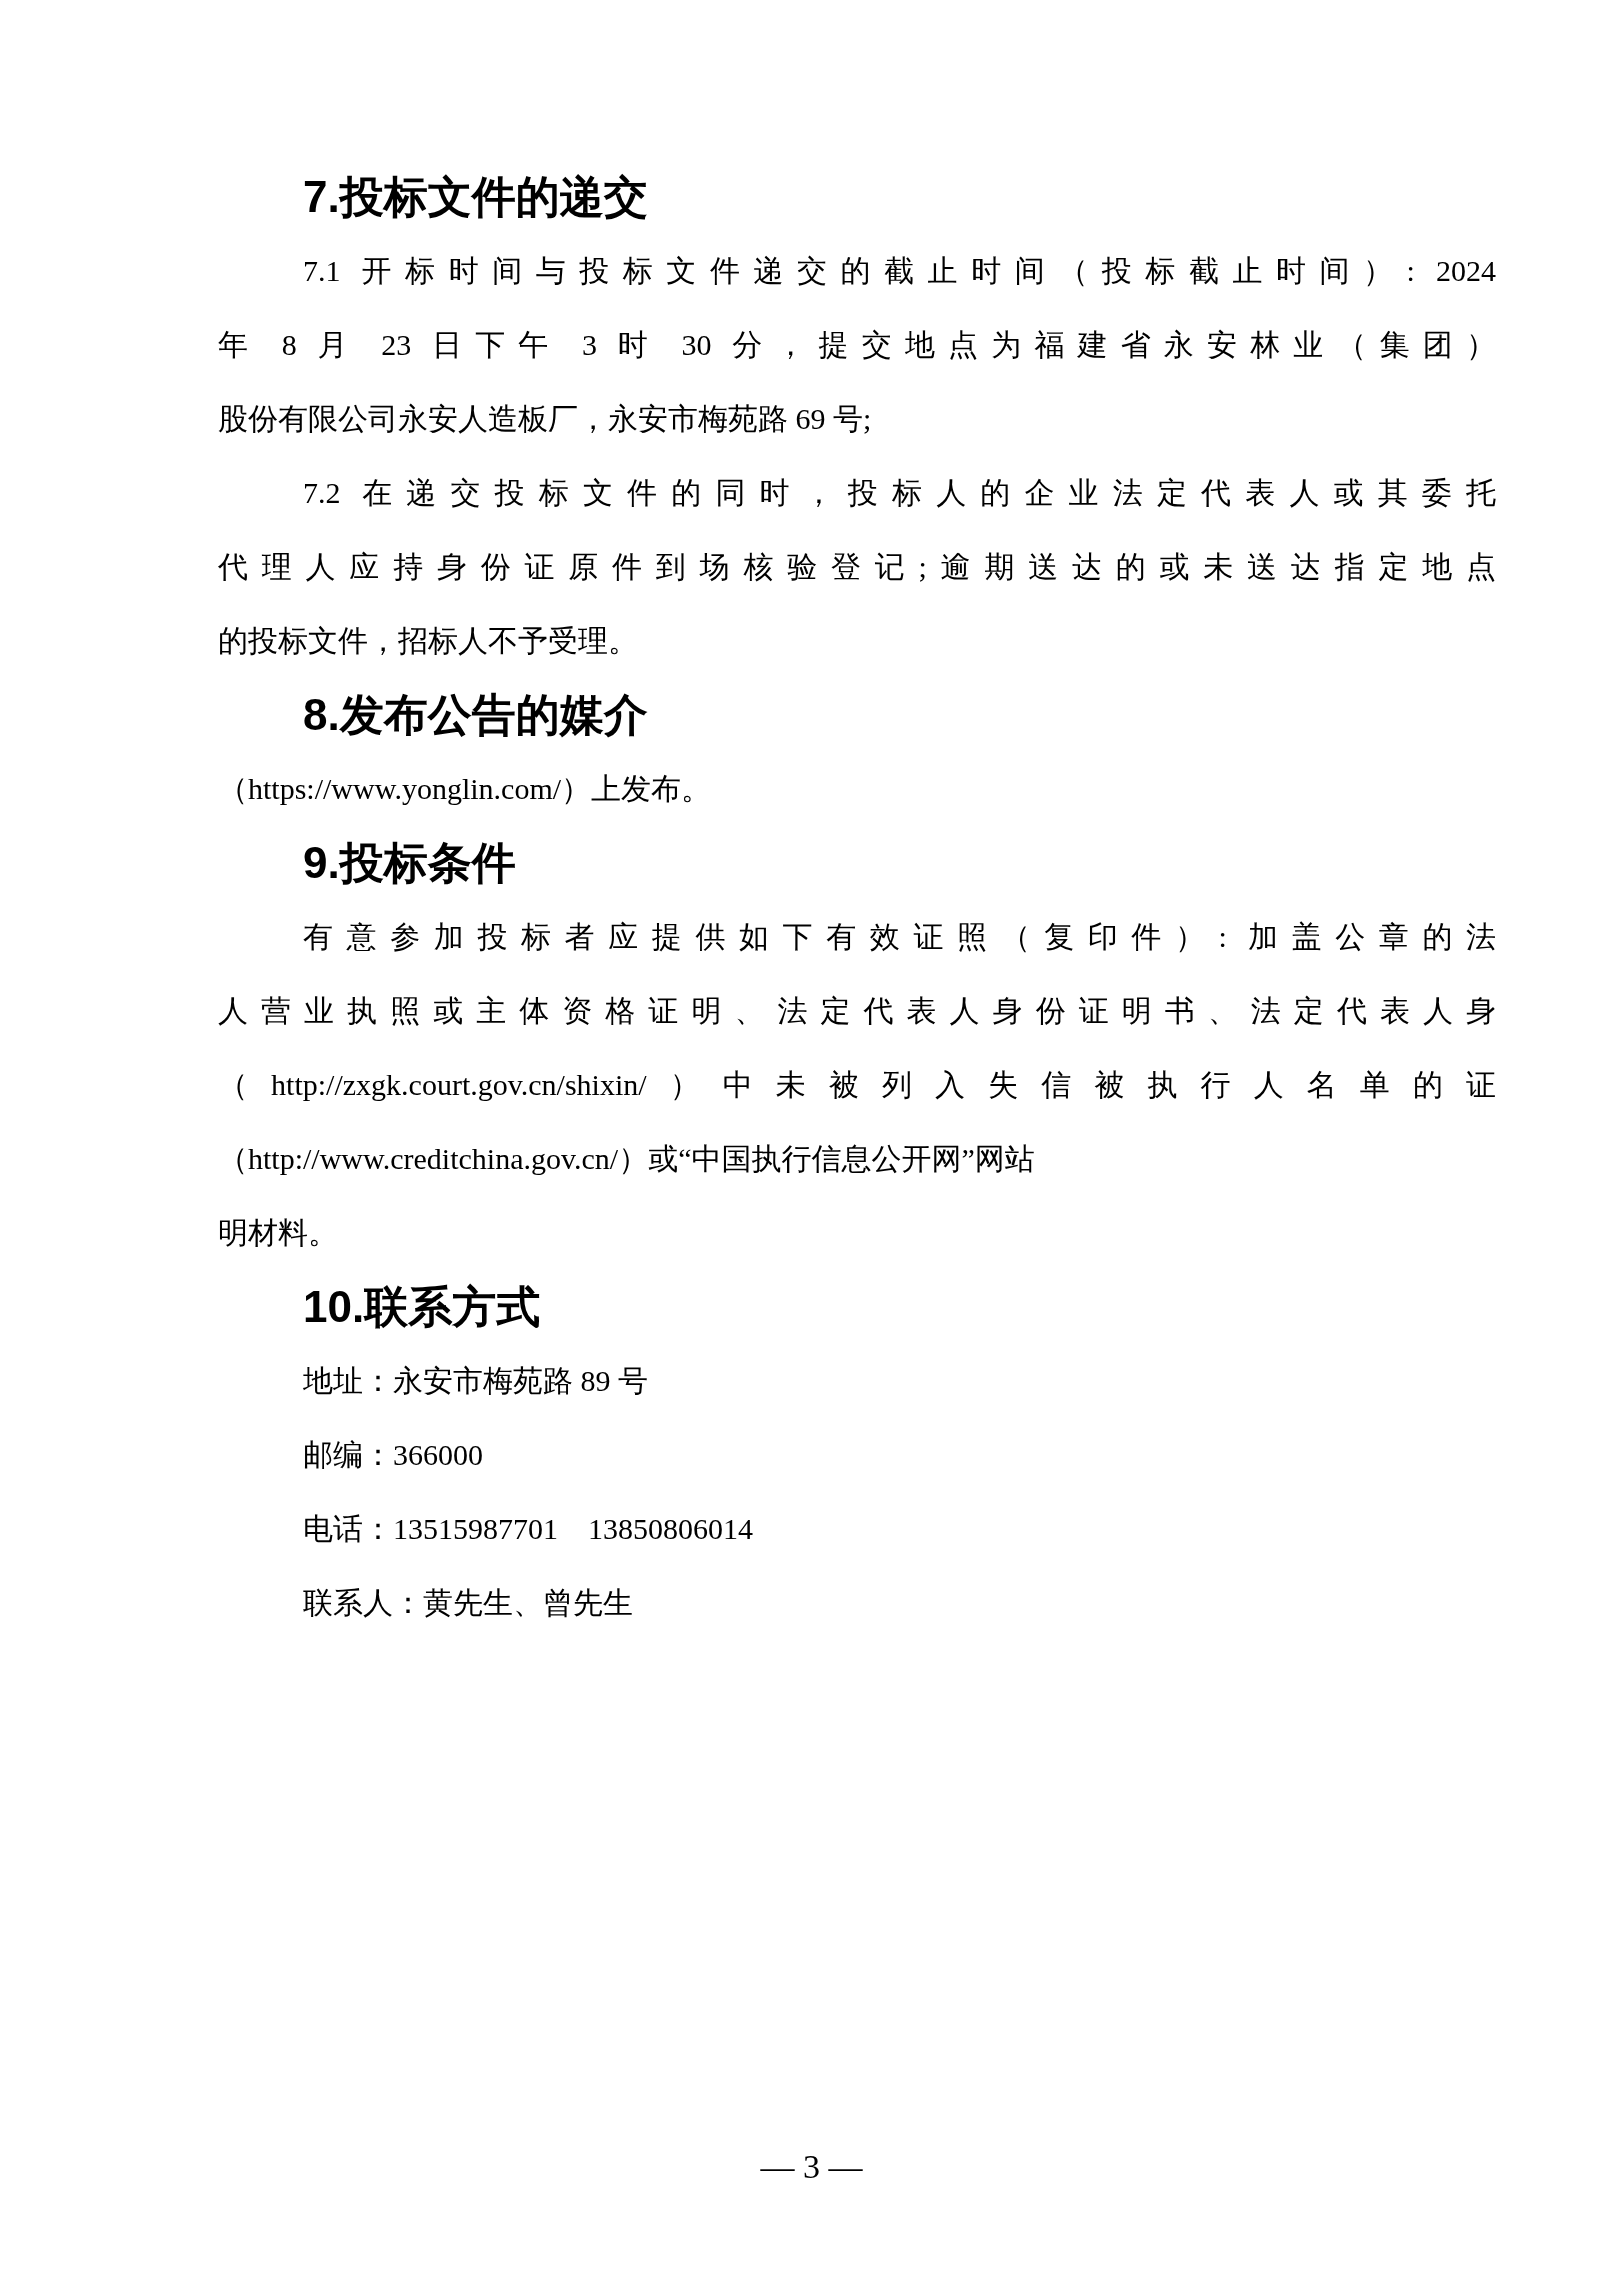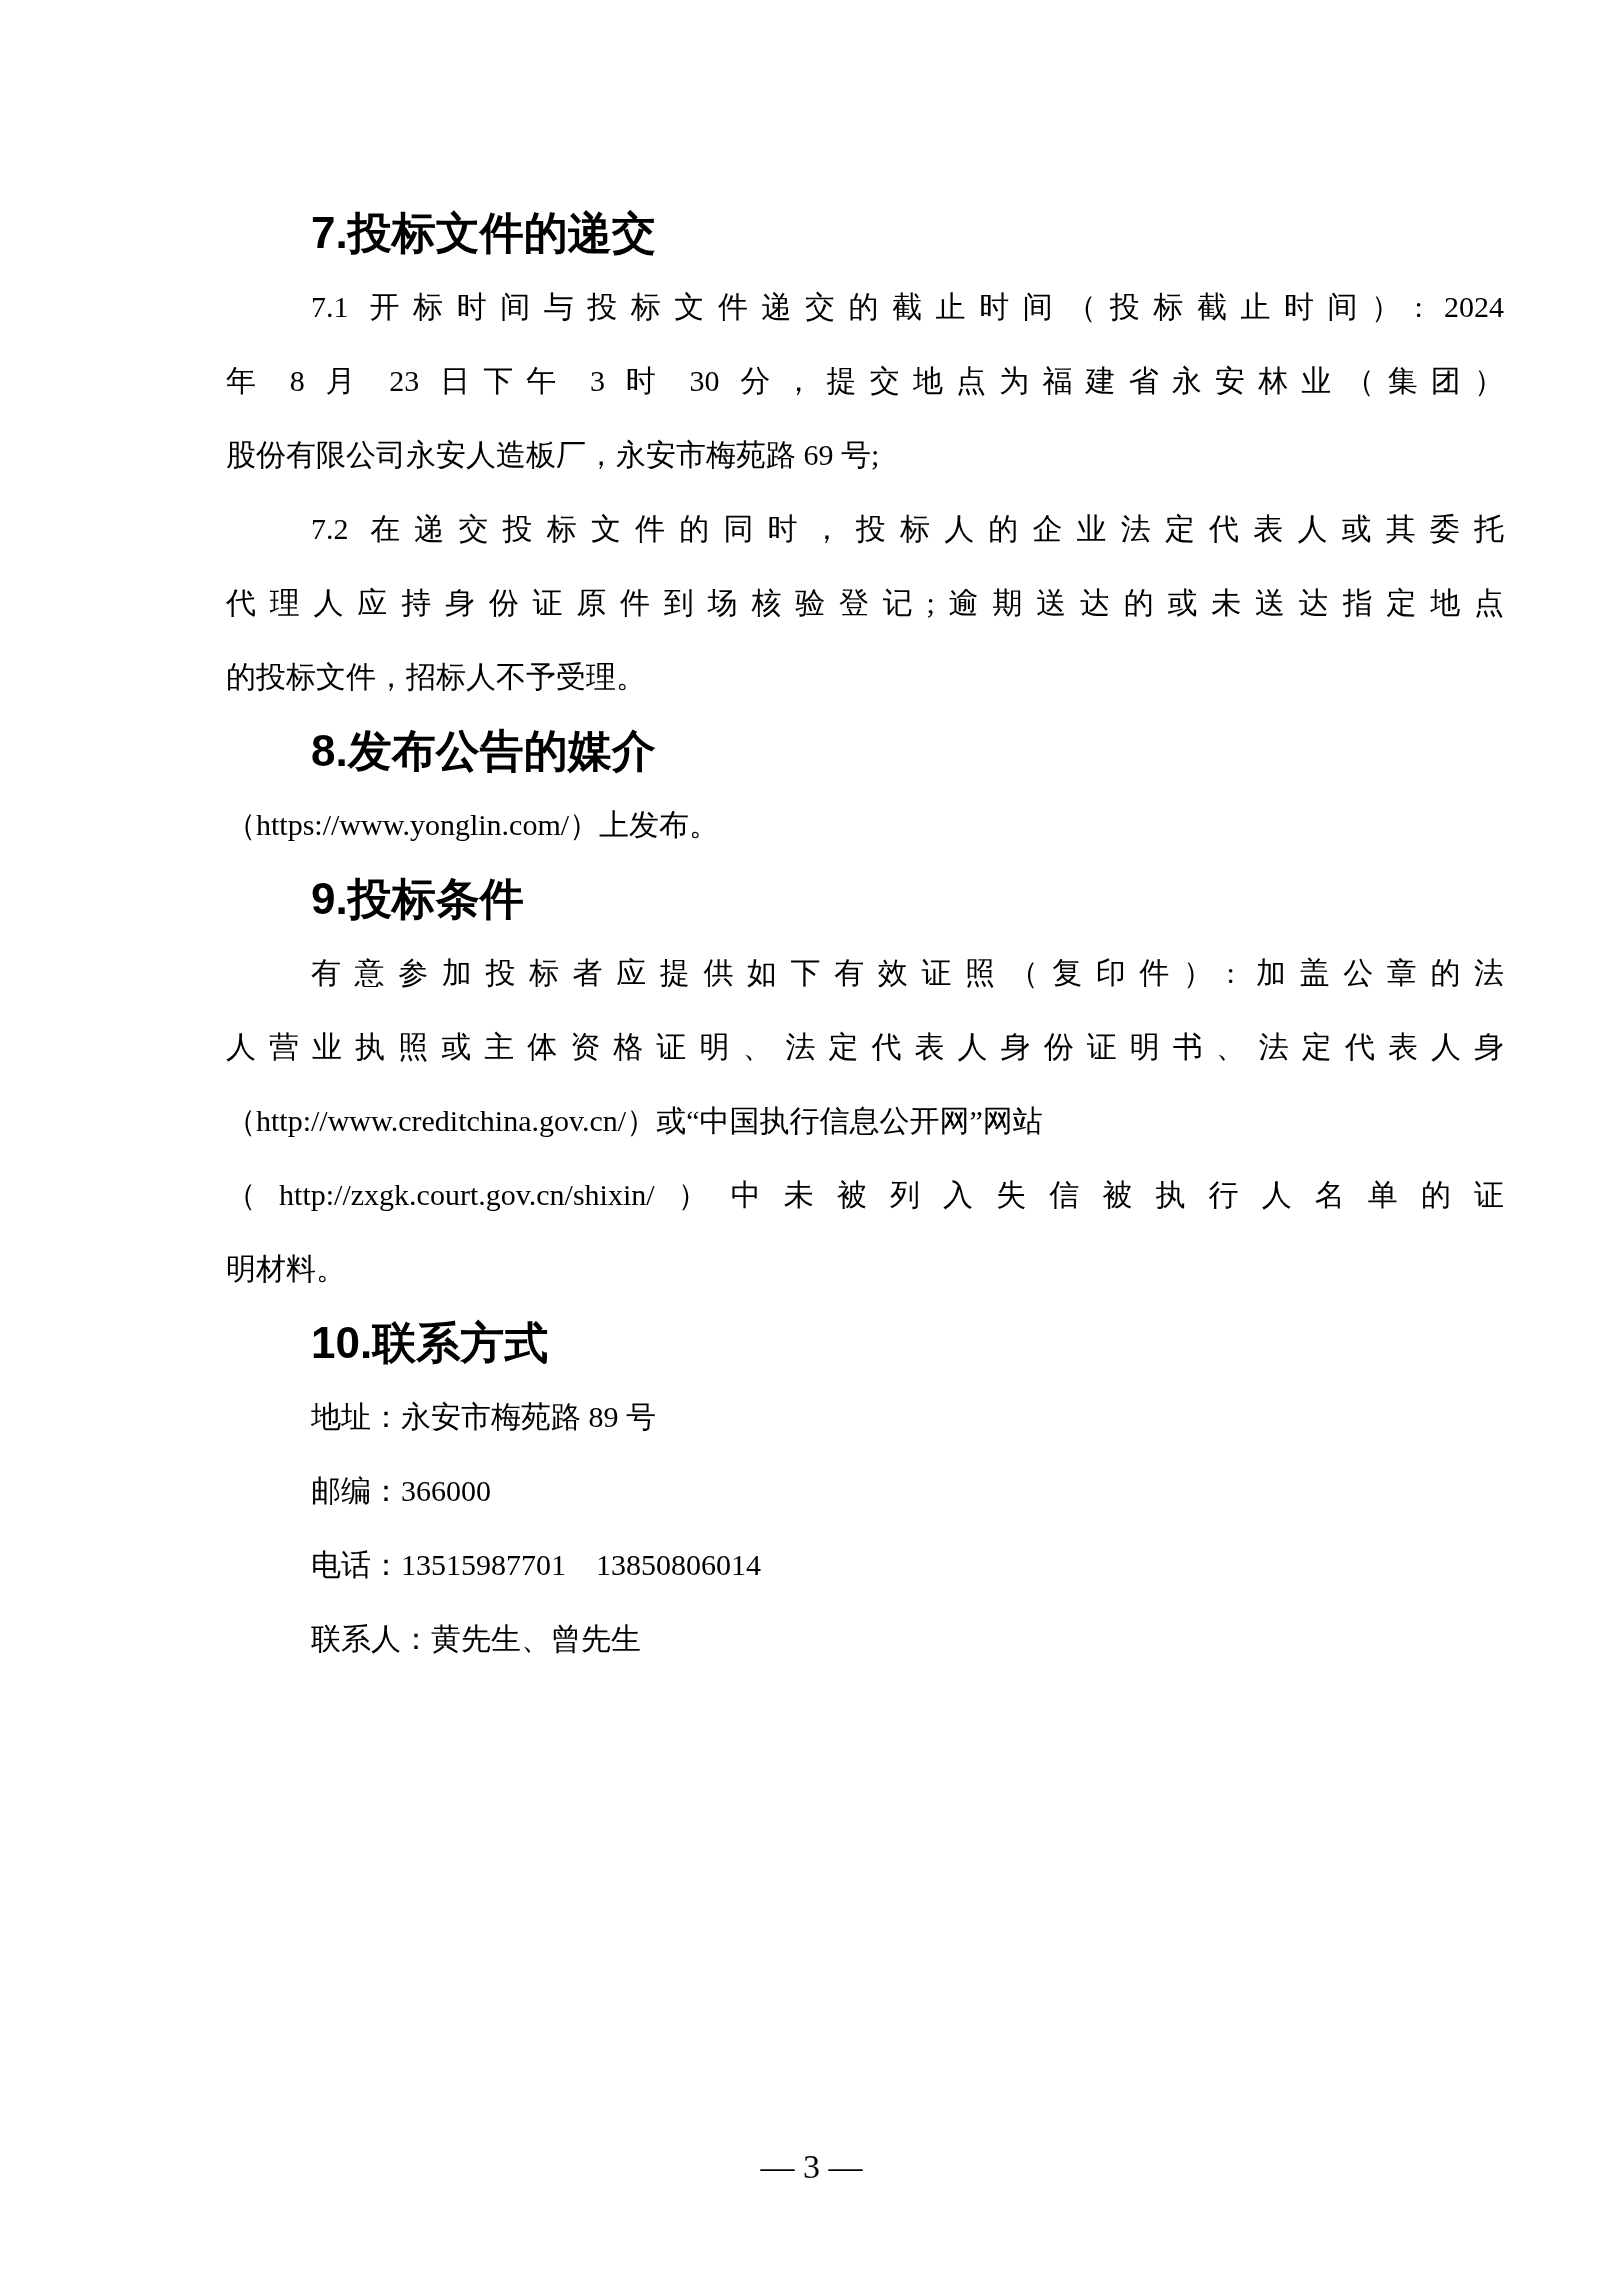--- a/index.html
+++ b/index.html
@@ -12,23 +12,22 @@
     width: 1623px;
     height: 2295px;
     background: #ffffff;
     color: #000000;
     font-family: "Liberation Serif", "DejaVu Serif", serif;
     overflow: hidden;
   }
   .content {
     position: absolute;
     left: 218px;
-    top: 196px;
+    top: 160px;
     width: 1278px;
-    margin-left: 8px;
   }
   .line {
     font-size: 30px;
     line-height: 74px;
     height: 74px;
     overflow: hidden;
     white-space: normal;
     text-align: left;
   }
   .line.fill {
@@ -64,22 +63,22 @@
       <div class="line fill">年 8 月 23 日下午 3 时 30  分，提交地点为福建省永安林业（集团）</div>
       <div class="line">股份有限公司永安人造板厂，永安市梅苑路 69 号;</div>
       <div class="line indent fill">7.2 在递交投标文件的同时，投标人的企业法定代表人或其委托</div>
       <div class="line fill">代理人应持身份证原件到场核验登记;逾期送达的或未送达指定地点</div>
       <div class="line">的投标文件，招标人不予受理。</div>
       <div class="line heading indent">8.发布公告的媒介</div>
       <div class="line">（https://www.yonglin.com/）上发布。</div>
       <div class="line heading indent">9.投标条件</div>
       <div class="line indent fill">有意参加投标者应提供如下有效证照（复印件）: 加盖公章的法</div>
       <div class="line fill">人营业执照或主体资格证明、法定代表人身份证明书、法定代表人身</div>
+      <div class="line fill">（http://zxgk.court.gov.cn/shixin/）中未被列入失信被执行人名单的证</div>
       <div class="line">（http://www.creditchina.gov.cn/）或“中国执行信息公开网”网站</div>
-      <div class="line fill">（http://zxgk.court.gov.cn/shixin/）中未被列入失信被执行人名单的证</div>
       <div class="line">明材料。</div>
       <div class="line heading indent">10.联系方式</div>
       <div class="line indent">地址：永安市梅苑路 89 号</div>
       <div class="line indent">邮编：366000</div>
       <div class="line indent">电话：13515987701　13850806014</div>
       <div class="line indent">联系人：黄先生、曾先生</div>
     </div>
   <div class="footer">
     <span>— 3 —</span>
   </div>

